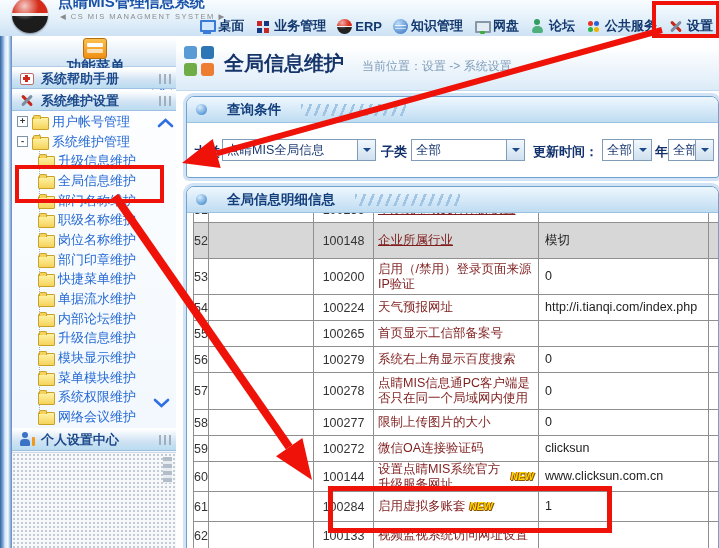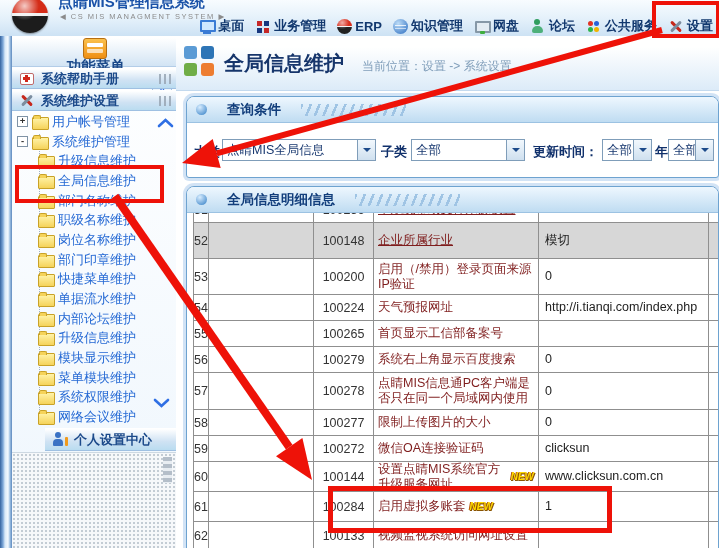--- a/index.html
+++ b/index.html
@@ -59,21 +59,21 @@
   .menuhdr .tt .t1{font-size:14.5px;font-weight:bold;color:#1c4a8a;}
   .menuhdr .tt .t2{font-size:6.5px;letter-spacing:1.6px;color:#7a93b5;margin-top:2px;}
   .collapse-btn{margin-left:auto;width:18px;height:16px;background:linear-gradient(180deg,#ffffff,#dcebf8);
     border:1px solid #9fc0e0;border-radius:3px;color:#2f6fe4;font-size:11px;font-weight:bold;line-height:14px;text-align:center;cursor:pointer;}
   .sbar{position:absolute;left:0;width:164px;height:21px;display:flex;align-items:center;padding:0 5px 0 7px;box-sizing:border-box;
     background:linear-gradient(180deg,#ffffff,#cfe2f3 60%,#badcf0);border-top:1px solid #fff;border-bottom:1px solid #9fc0e2;cursor:pointer;}
   .sbar .lbl{margin-left:6px;font-size:13px;font-weight:bold;color:#1c4a8a;white-space:nowrap;}
   .sbar .grip{margin-left:auto;}
   .sbar-help{top:32px;}
   .sbar-maint{top:54px;}
-  .sbar-personal{top:392px;height:23px;margin-left:33px;}
+  .sbar-personal{top:392px;height:23px;}
   .tree{position:absolute;left:0;top:76px;width:164px;height:315px;overflow:hidden;}
   .tree .spine{position:absolute;left:27px;top:22px;height:290px;border-left:1px dotted #9fb0c0;}
   .trow{height:19.7px;display:flex;align-items:center;cursor:pointer;position:relative;}
   .trow .lab{margin-left:3px;font-size:13px;color:#2569d4;white-space:nowrap;}
   .lvl0{padding-left:5px;}
   .lvl1{padding-left:26px;}
   .expander{width:11px;height:11px;box-sizing:border-box;background:#fff;border:1px solid #7f93a6;
     font-size:9.5px;font-weight:bold;color:#333;line-height:8px;text-align:center;margin-right:4px;flex:0 0 auto;}
   .scroll-chev{position:absolute;right:2px;z-index:5;}
   .texture{position:absolute;left:0;top:416px;width:164px;height:96px;background-color:#f6f8fa;

